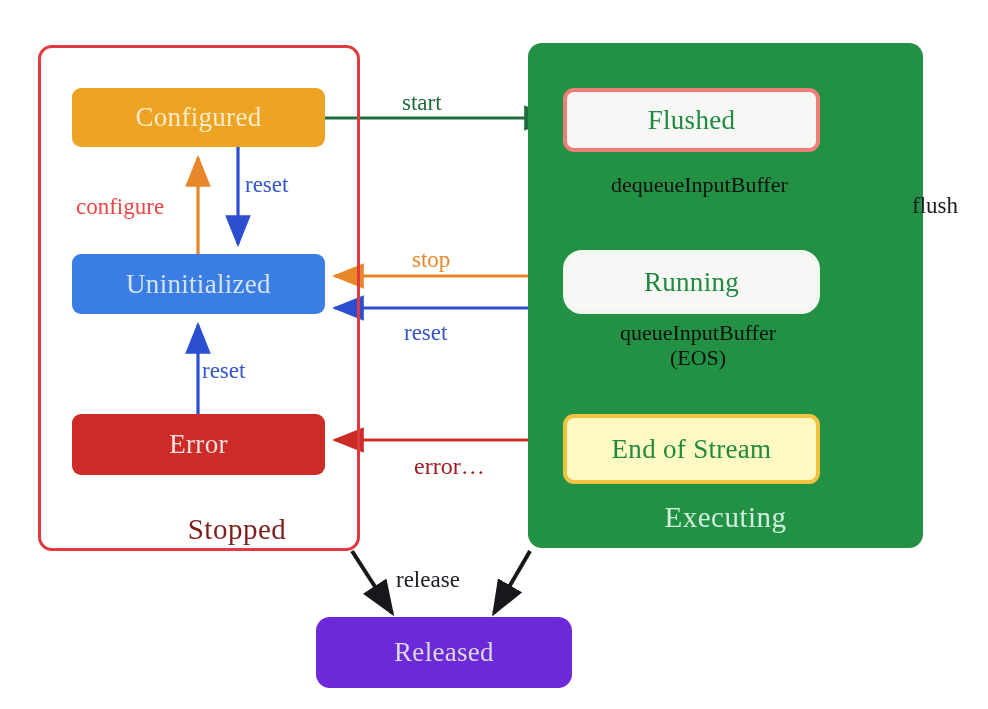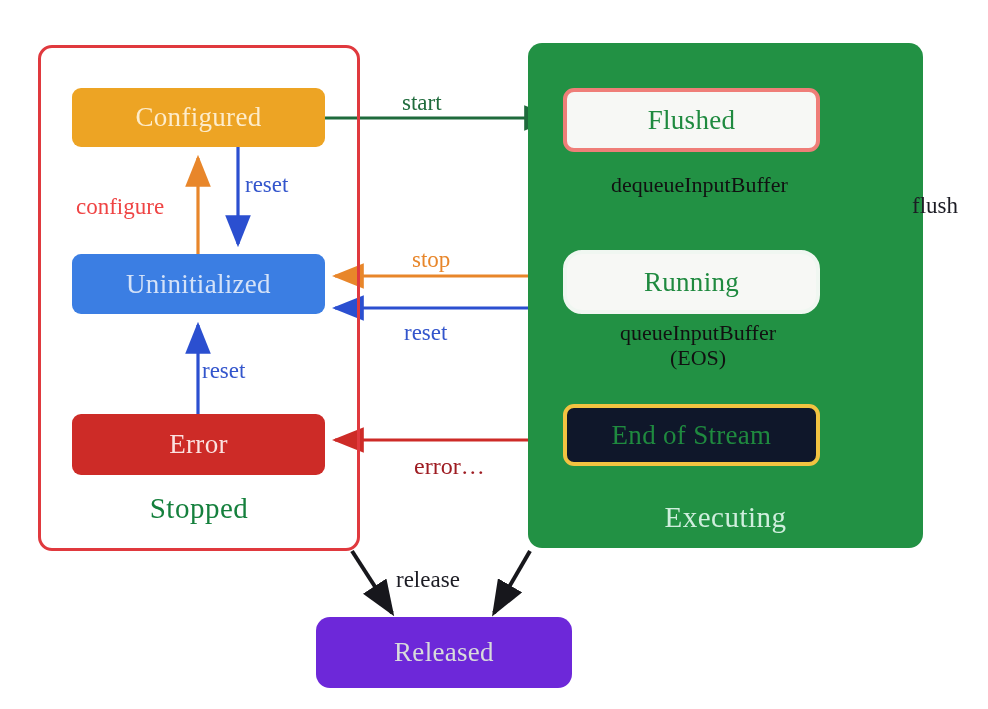--- a/index.html
+++ b/index.html
@@ -41,22 +41,23 @@
     border-radius: 14px;
   }
   .panel-title {
     position: absolute;
     width: 100%;
     text-align: center;
     font-size: 29px;
     letter-spacing: 0.5px;
   }
   #panel-stopped .panel-title {
-    bottom: 23px;
-    color: #15803d;
+    bottom: 2px;
+    color: #7f1d1d;
+    margin-left: 38px;
   }
   #panel-executing .panel-title {
     bottom: 14px;
     color: #cfeedd;
   }
   .state-box {
     position: absolute;
     box-sizing: border-box;
     display: flex;
     align-items: center;
@@ -96,23 +97,23 @@
   }
   #state-running {
     left: 563px; top: 250px;
     width: 257px; height: 64px;
     background: #f7f8f5;
     color: #1f8a3f;
     border: 4px solid #f0f7f1;
     border-radius: 19px;
   }
   #state-eos {
-    left: 563px; top: 404px;
-    width: 257px; height: 62px;
-    background: #0f172a;
+    left: 563px; top: 414px;
+    width: 257px; height: 70px;
+    background: #fef9c3;
     color: #1f8a3f;
     border: 4px solid #f2c341;
     border-radius: 11px;
   }
   #state-released {
     left: 316px; top: 617px;
     width: 256px; height: 71px;
     background: #6d28d9;
     color: #d8dbdb;
     border-radius: 14px;

